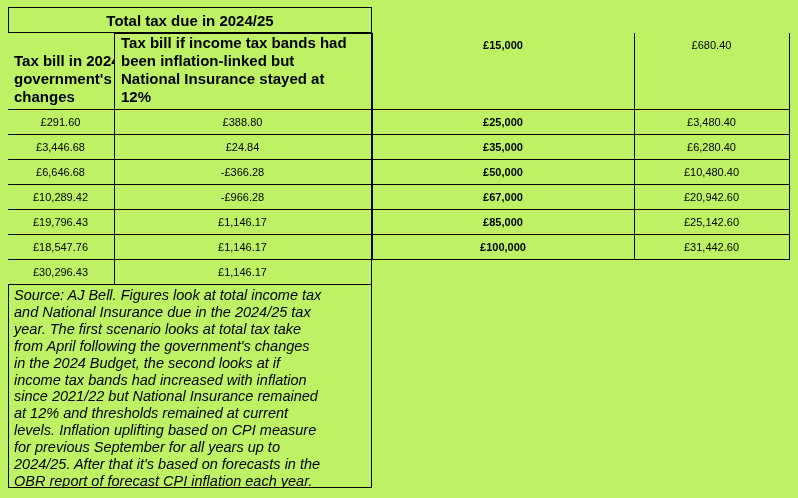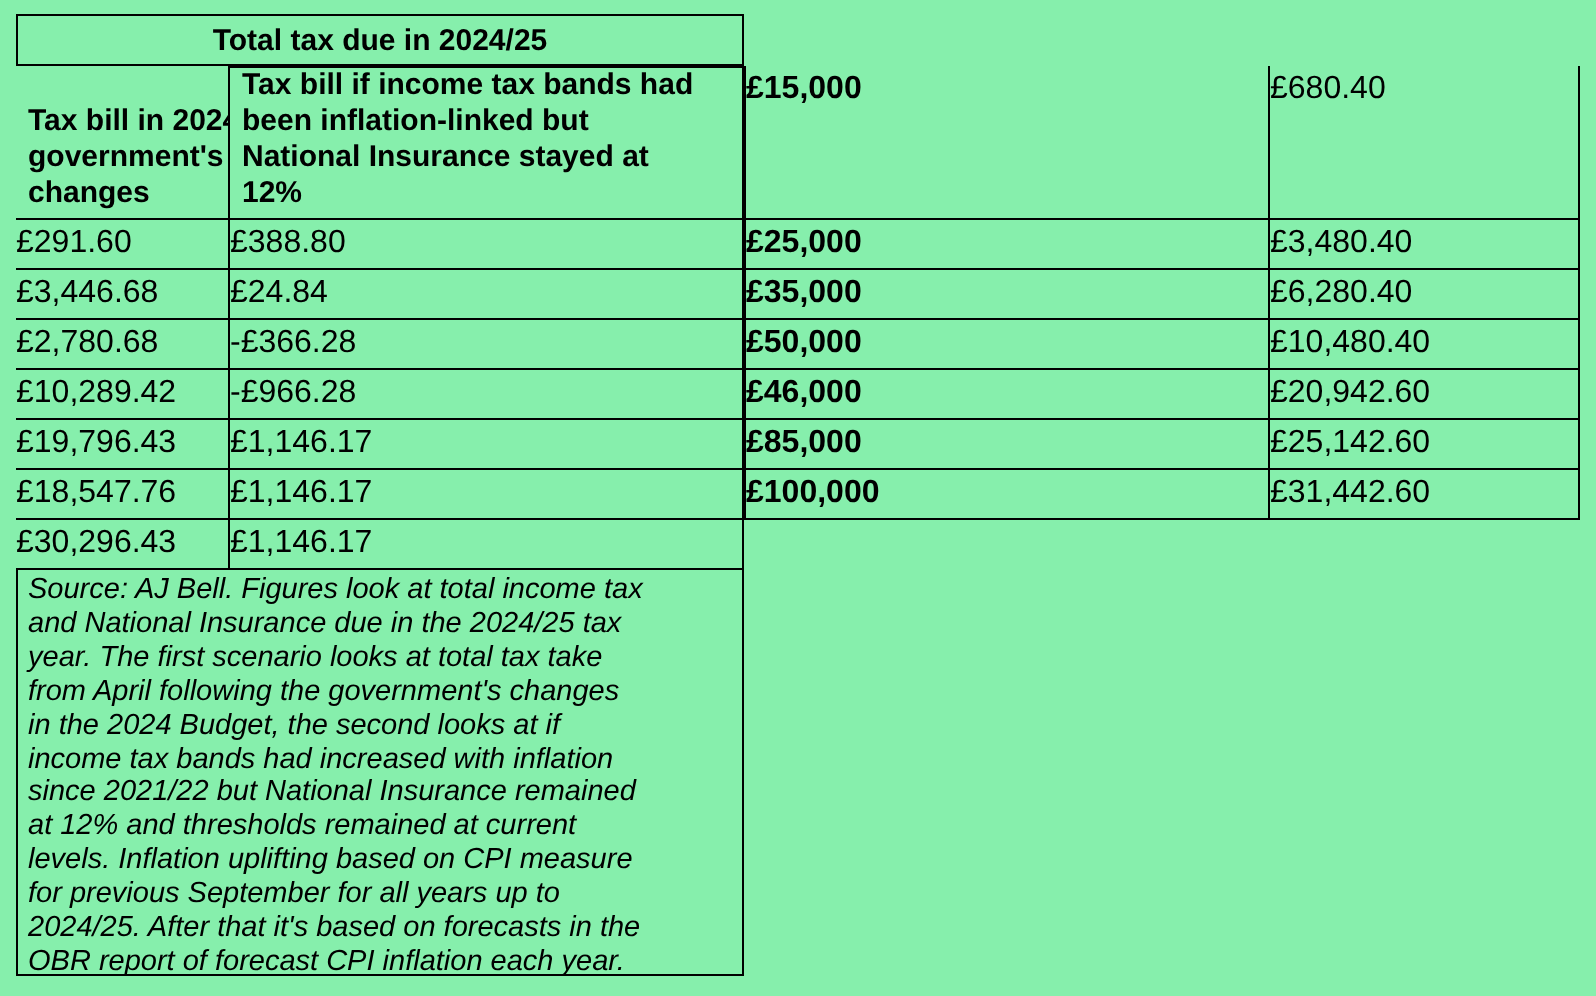--- a/index.html
+++ b/index.html
@@ -1,20 +1,20 @@
 <!DOCTYPE html>
 <html><head>
 <meta charset="utf-8">
 <style>
   html, body { margin: 0; padding: 0; background: #ffffff; }
   .page {
     position: relative;
     width: 798px;
     height: 498px;
-    background: #86efac;
+    background: #bef264;
     overflow: hidden;
     font-family: "Liberation Sans", "DejaVu Sans", sans-serif;
     color: #000000;
   }
   .tbl {
     position: absolute;
     left: 8px;
     top: 7px;
     display: grid;
     grid-template-columns: 107px 257px 263px 155px;
@@ -40,23 +40,23 @@
   .h {
     font-weight: 700;
     font-size: 15px;
     line-height: 18px;
     display: flex;
     align-items: flex-end;
     padding: 2px 2px 3px 6px;
     white-space: pre;
   }
   .d {
-    font-size: 16px;
+    font-size: 11px;
     line-height: 24px;
-    text-align: left;
+    text-align: center;
     padding-right: 1px;
     white-space: pre;
   }
   .sal { font-weight: 700; }
   .row { display: contents; }
   .foot {
     grid-column: 1 / 3;
     grid-row: 10;
     font-style: italic;
     font-size: 14.5px;
@@ -93,33 +93,33 @@
     <div class="row">
       <div class="c d sal bl">£25,000</div>
       <div class="c d">£3,480.40</div>
       <div class="c d">£3,446.68</div>
       <div class="c d">£24.84</div>
     </div>
 
     <div class="row">
       <div class="c d sal bl">£35,000</div>
       <div class="c d">£6,280.40</div>
-      <div class="c d">£2,780.68</div>
+      <div class="c d">£6,646.68</div>
       <div class="c d">-£366.28</div>
     </div>
 
     <div class="row">
       <div class="c d sal bl">£50,000</div>
       <div class="c d">£10,480.40</div>
       <div class="c d">£10,289.42</div>
       <div class="c d">-£966.28</div>
     </div>
 
     <div class="row">
-      <div class="c d sal bl">£46,000</div>
+      <div class="c d sal bl">£67,000</div>
       <div class="c d">£20,942.60</div>
       <div class="c d">£19,796.43</div>
       <div class="c d">£1,146.17</div>
     </div>
 
     <div class="row">
       <div class="c d sal bl">£85,000</div>
       <div class="c d">£25,142.60</div>
       <div class="c d">£18,547.76</div>
       <div class="c d">£1,146.17</div>

